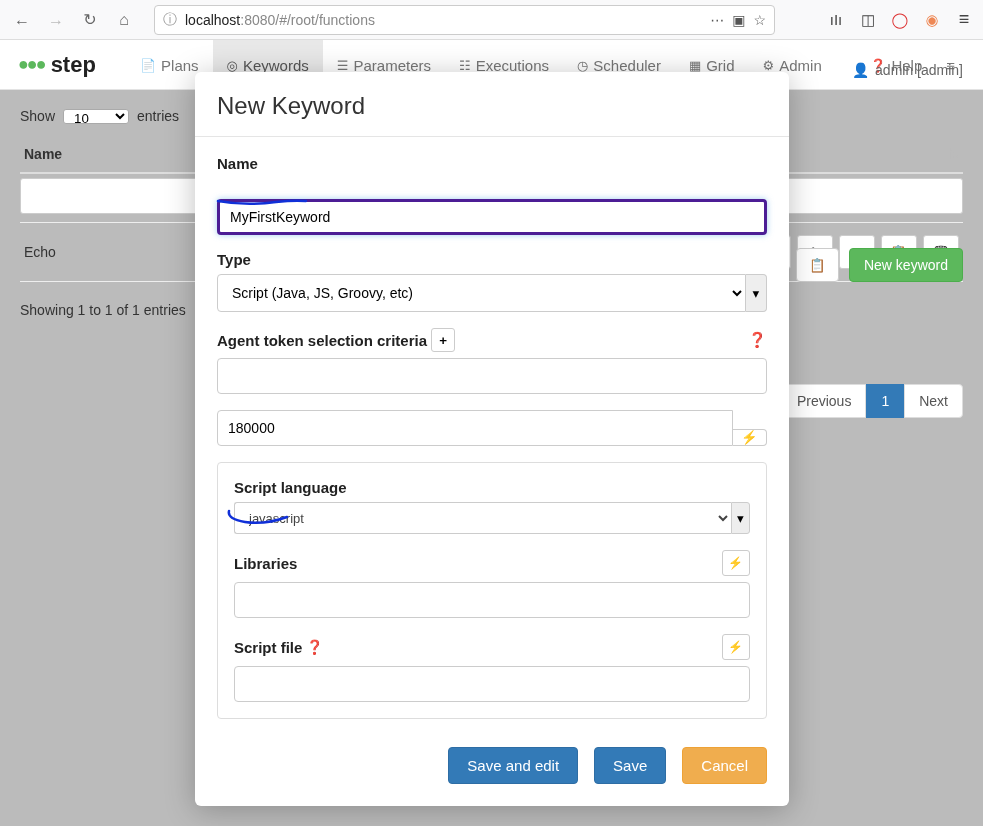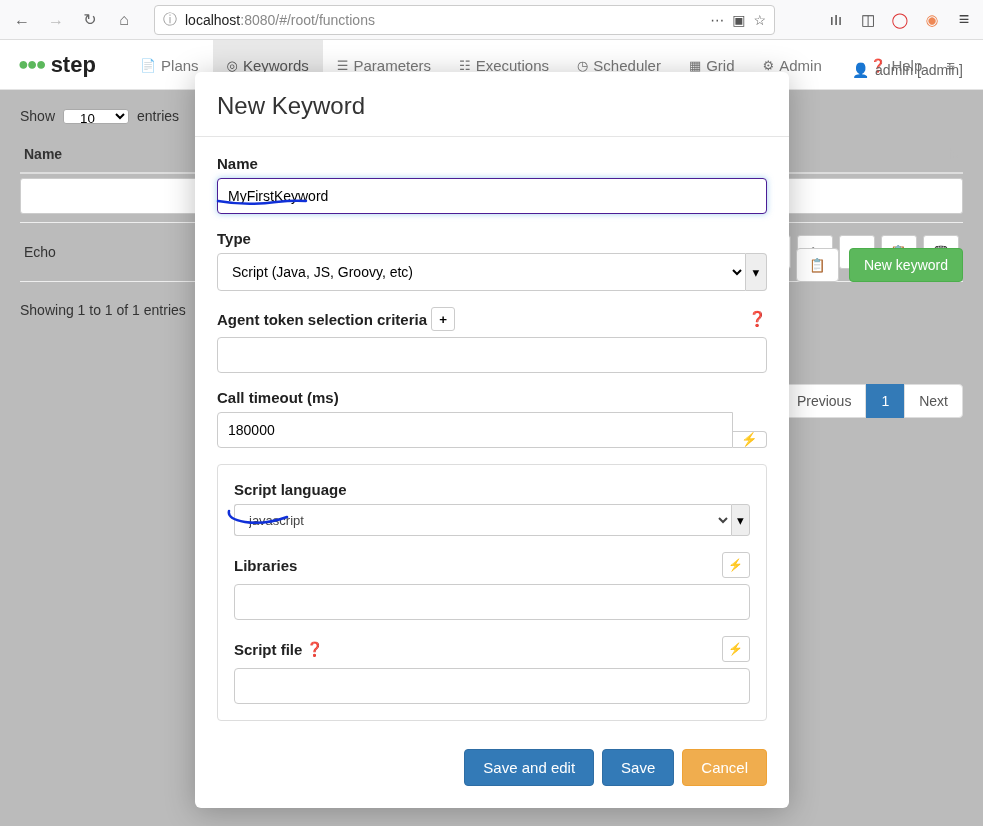--- a/index.html
+++ b/index.html
@@ -79,21 +79,21 @@
     .user-bar {
       position: absolute; right: 20px; top: 62px; color: #666; font-size: 14px;
       display: flex; align-items: center; gap: 5px;
     }
 
     
     .content {
       padding: 18px 20px;
     }
     .entries-row { display: flex; align-items: center; gap: 8px; color: #333; margin-bottom: 12px; }
-    .entries-select { width: 66px; height: 15px; border: 1px solid #aaa; border-radius: 3px; padding: 0 12px; background: #fff; }
+    .entries-select { width: 66px; height: 15px; border: 1px solid #aaa; border-radius: 3px; padding: 0 6px; background: #fff; }
     .new-kw-btn {
       background: #5cb85c; color: #fff; border: 1px solid #4cae4c;
       padding: 8px 14px; border-radius: 4px; font-size: 14px;
     }
     .paste-btn {
       background: #fff; border: 1px solid #ccc; padding: 7px 12px; border-radius: 4px;
     }
     .top-right-btns { position: absolute; right: 20px; top: 158px; display: flex; gap: 10px; }
 
     .table-zone { margin-top: 6px; }
@@ -128,23 +128,24 @@
     .modal-header { padding: 20px 22px 16px; border-bottom: 1px solid #e5e5e5; }
     .modal-title { font-size: 24px; font-weight: 500; color: #333; }
     .modal-body { padding: 18px 22px 10px; }
     .form-group { margin-bottom: 16px; position: relative; }
     .form-label { font-weight: bold; font-size: 15px; color: #222; margin-bottom: 6px; display: block; }
     .form-input, .form-select {
       width: 100%; height: 36px; border: 1px solid #ccc; border-radius: 4px;
       padding: 0 10px; font-size: 14px; background: #fff;
     }
     .form-input.focused {
-      border: 1px solid #4c1d95;
+      border: 3px solid #4c1d95;
       box-shadow: 0 0 6px rgba(102,175,233,0.6);
       outline: none;
+      margin-top: 21px;
     }
     .type-select { display: flex; }
     .type-select .form-select { border-radius: 4px 0 0 4px; height: 38px; }
     .type-select .caret-btn { width: 22px; border: 1px solid #ccc; border-left: 0; border-radius: 0 4px 4px 0; background: #eee; }
     .label-row { display: flex; align-items: center; gap: 4px; margin-bottom: 6px; }
     .plus-btn { width: 24px; height: 24px; border: 1px solid #ccc; background: #fff; border-radius: 3px; font-weight: bold; }
     .help-icon { margin-left: auto; color: #333; font-size: 15px; }
     .empty-box { width: 100%; height: 36px; border: 1px solid #ccc; border-radius: 4px; background: #fff; }
     .timeout-row { display: flex; align-items: flex-end; }
     .timeout-row .form-input { border-radius: 4px 0 0 4px; }
@@ -154,21 +155,21 @@
     .script-box .inner-group { margin-bottom: 16px; position: relative; }
     .script-box .form-select { height: 32px; font-size: 13px; color: #444; }
     .small-select { display: flex; }
     .small-select .form-select { border-radius: 3px 0 0 3px; border-right: 0; }
     .small-select .caret-btn2 { width: 20px; border: 1px solid #ccc; border-radius: 0 3px 3px 0; background: #eee; }
     .inline-label { display: flex; align-items: center; margin-bottom: 6px; }
     .inline-label .form-label { margin-bottom: 0; }
     .inline-label .flash-small { margin-left: auto; width: 28px; height: 26px; border: 1px solid #ccc; border-radius: 3px; background: #fff; font-size: 12px; }
     .q-icon { font-size: 14px; color: #333; margin-left: 4px; }
 
-    .modal-footer { padding: 18px 22px 22px; display: flex; justify-content: flex-end; gap: 8px; }
+    .modal-footer { padding: 18px 22px 22px; display: flex; justify-content: flex-end; gap: 16px; }
     .btn { padding: 9px 18px; border-radius: 4px; font-size: 15px; border: 1px solid transparent; }
     .btn-primary { background: #337ab7; color: #fff; border-color: #2e6da4; }
     .btn-warning { background: #f0ad4e; color: #fff; border-color: #eea236; }
 
     
     .annot1 {
       position: absolute; left: 216px; top: 198px; width: 92px; height: 8px;
       pointer-events: none; z-index: 20;
     }
     .annot2 {
@@ -316,21 +317,20 @@
     <div class="form-group">
       <div class="label-row">
         <label class="form-label" style="margin-bottom:0;">Agent token selection criteria</label>
         <button class="plus-btn">+</button>
         <span class="help-icon">❓</span>
       </div>
       <div class="empty-box"></div>
     </div>
 
     <div class="form-group">
-      <label class="form-label">Call timeout (ms)</label>
       <div class="timeout-row">
         <input class="form-input" value="180000" style="">
         <button class="flash-btn">⚡</button>
       </div>
     </div>
 
     <div class="script-box">
       <div class="inner-group">
         <label class="form-label">Script language</label>
         <div class="small-select">

